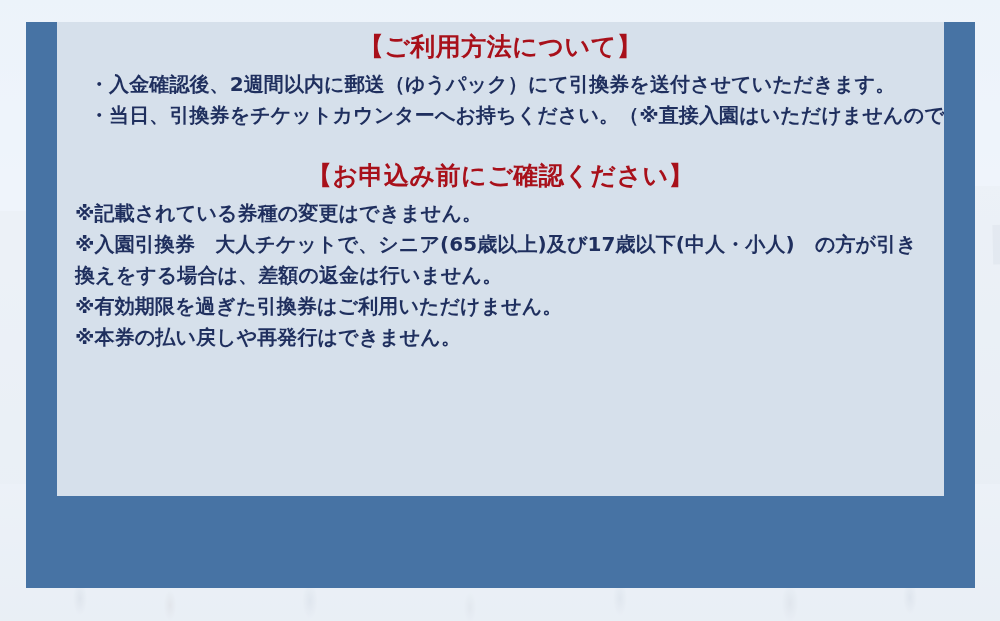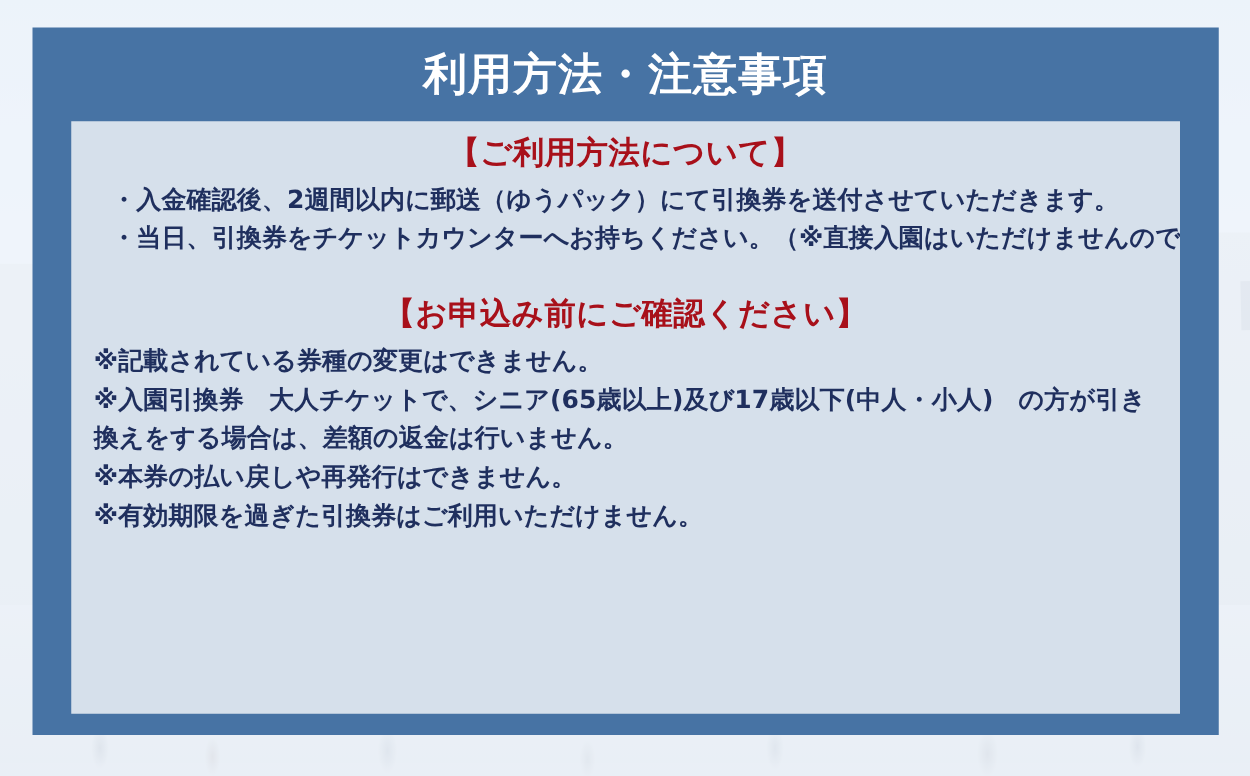--- a/index.html
+++ b/index.html
@@ -175,40 +175,37 @@
       <span>🦩</span>
       <span>🐘</span>
       <span>🦒</span>
     </div>
     <div class="ground"></div>
     <div class="crowd"></div>
   </div>
 
   <div id="card">
 
-    <div id="title-bar">
-      <h1>利用方法・注意事項</h1>
-    </div>
 
     <div id="panel">
       <div class="panel-inner">
 
         <h2 class="section-head">【ご利用方法について】</h2>
 
         <div class="lead-block">
           <p class="line">・入金確認後、2週間以内に郵送（ゆうパック）にて引換券を送付させていただきます。</p>
           <p class="line">・当日、引換券をチケットカウンターへお持ちください。（※直接入園はいただけませんのでご注意ください。</p>
         </div>
 
         <h2 class="section-head second">【お申込み前にご確認ください】</h2>
 
         <div class="notes-block">
           <p class="line">※記載されている券種の変更はできません。</p>
           <p class="line wrap">※入園引換券　大人チケットで、シニア(65歳以上)及び17歳以下(中人・小人)　の方が引き換えをする場合は、差額の返金は行いません。</p>
+          <p class="line">※有効期限を過ぎた引換券はご利用いただけません。</p>
           <p class="line">※本券の払い戻しや再発行はできません。</p>
-          <p class="line">※有効期限を過ぎた引換券はご利用いただけません。</p>
         </div>
 
       </div>
     </div>
 
   </div>
 </div>
 
 </body></html>

